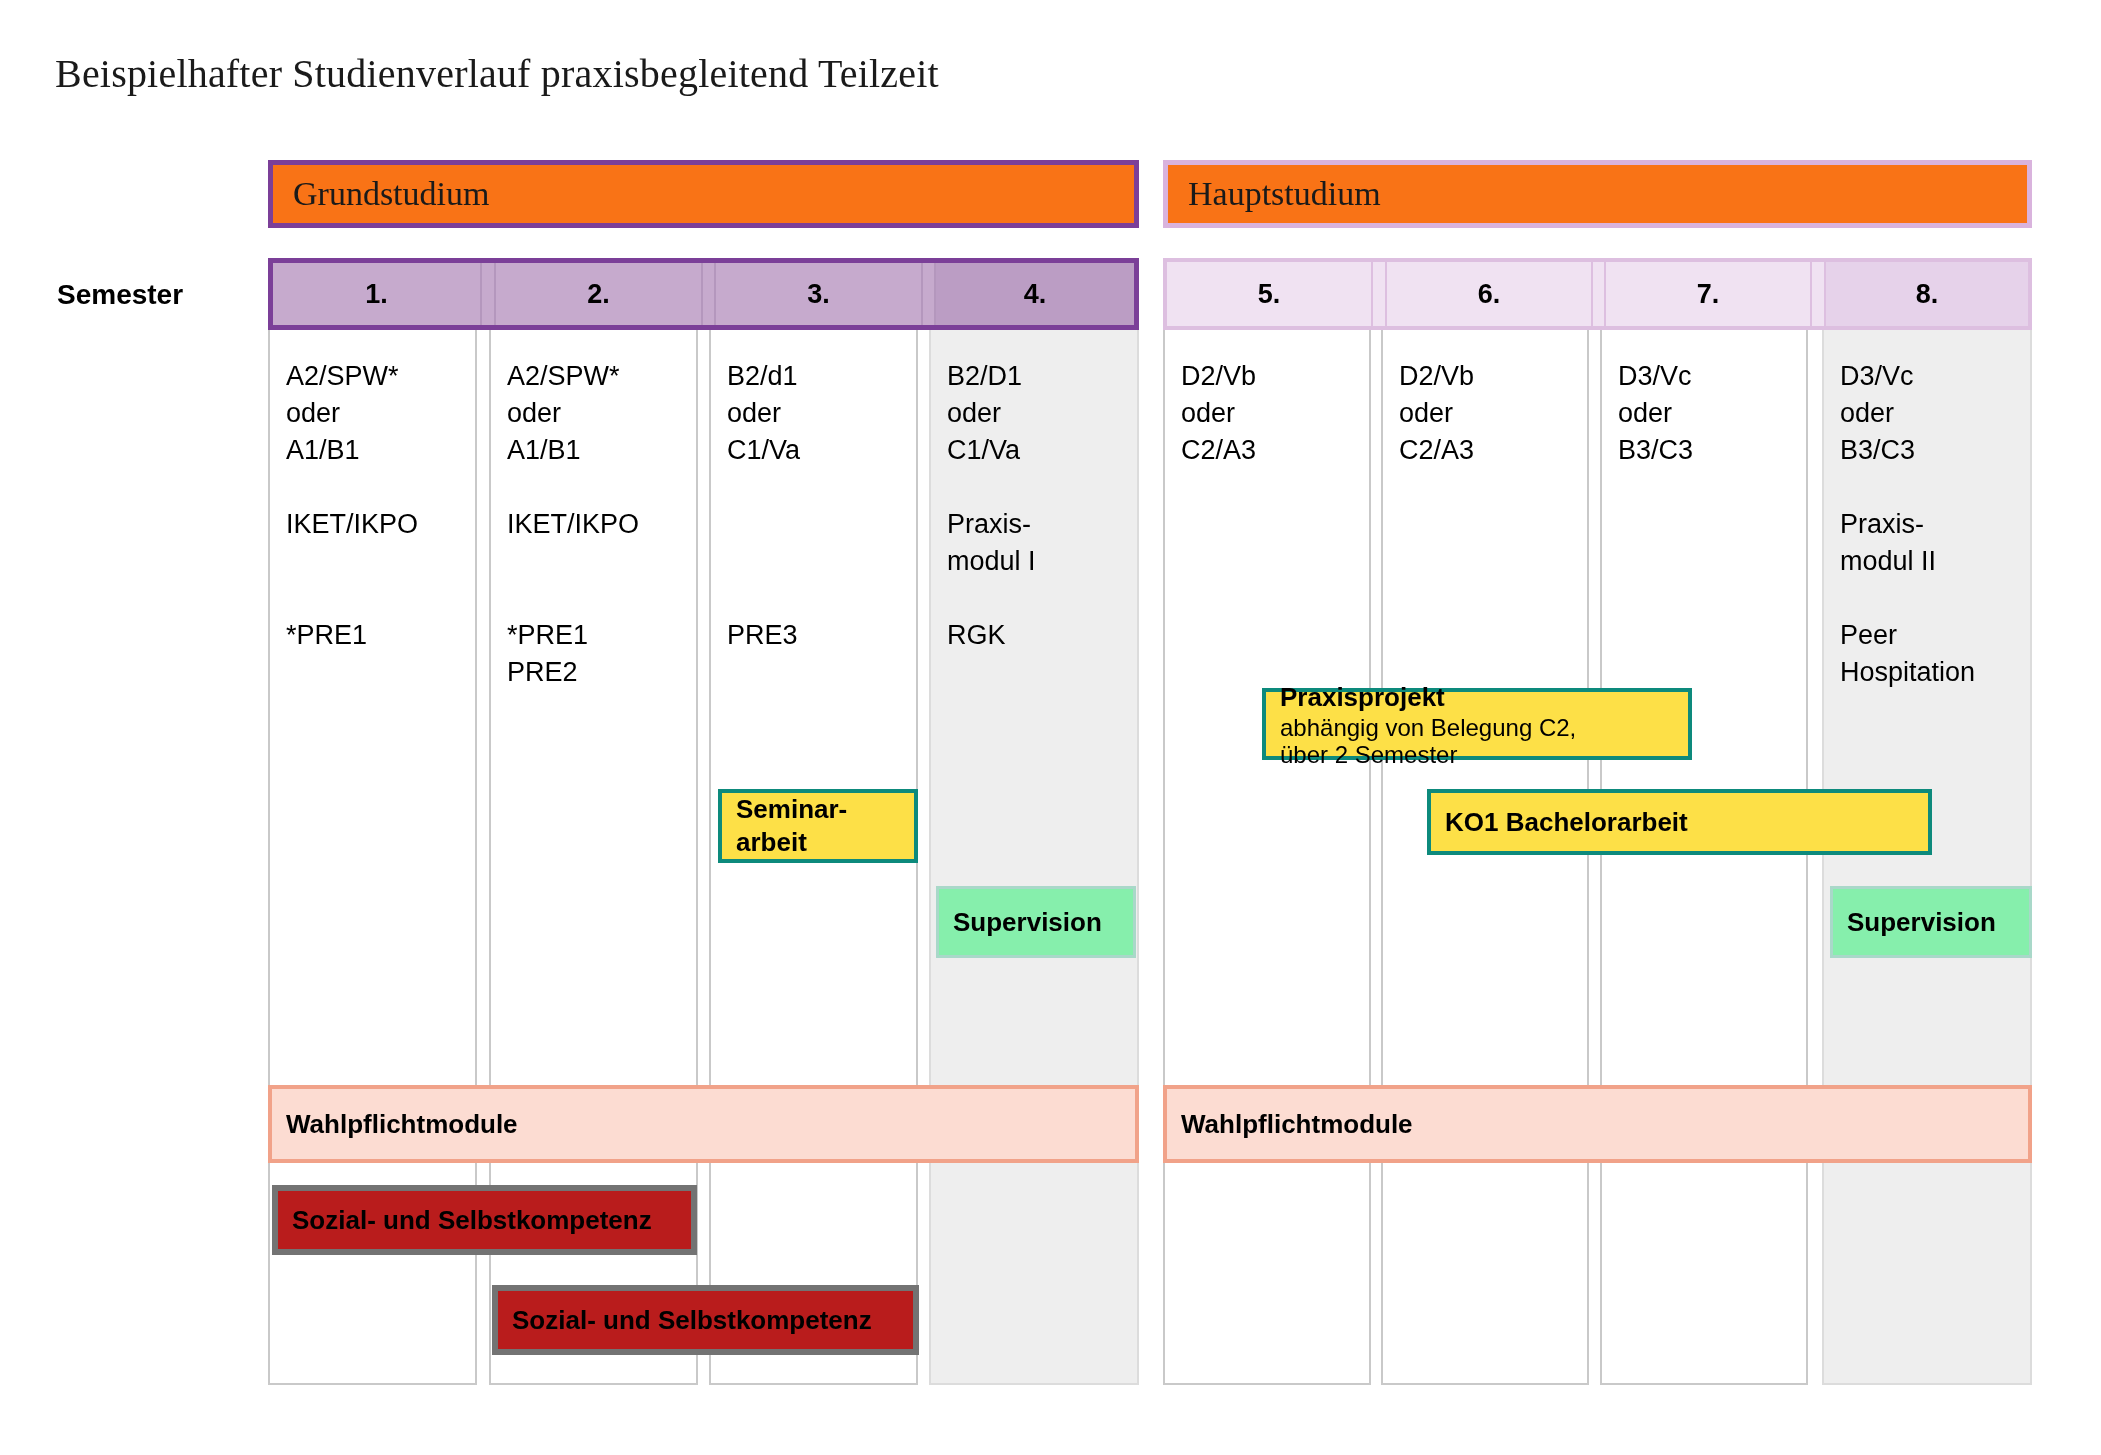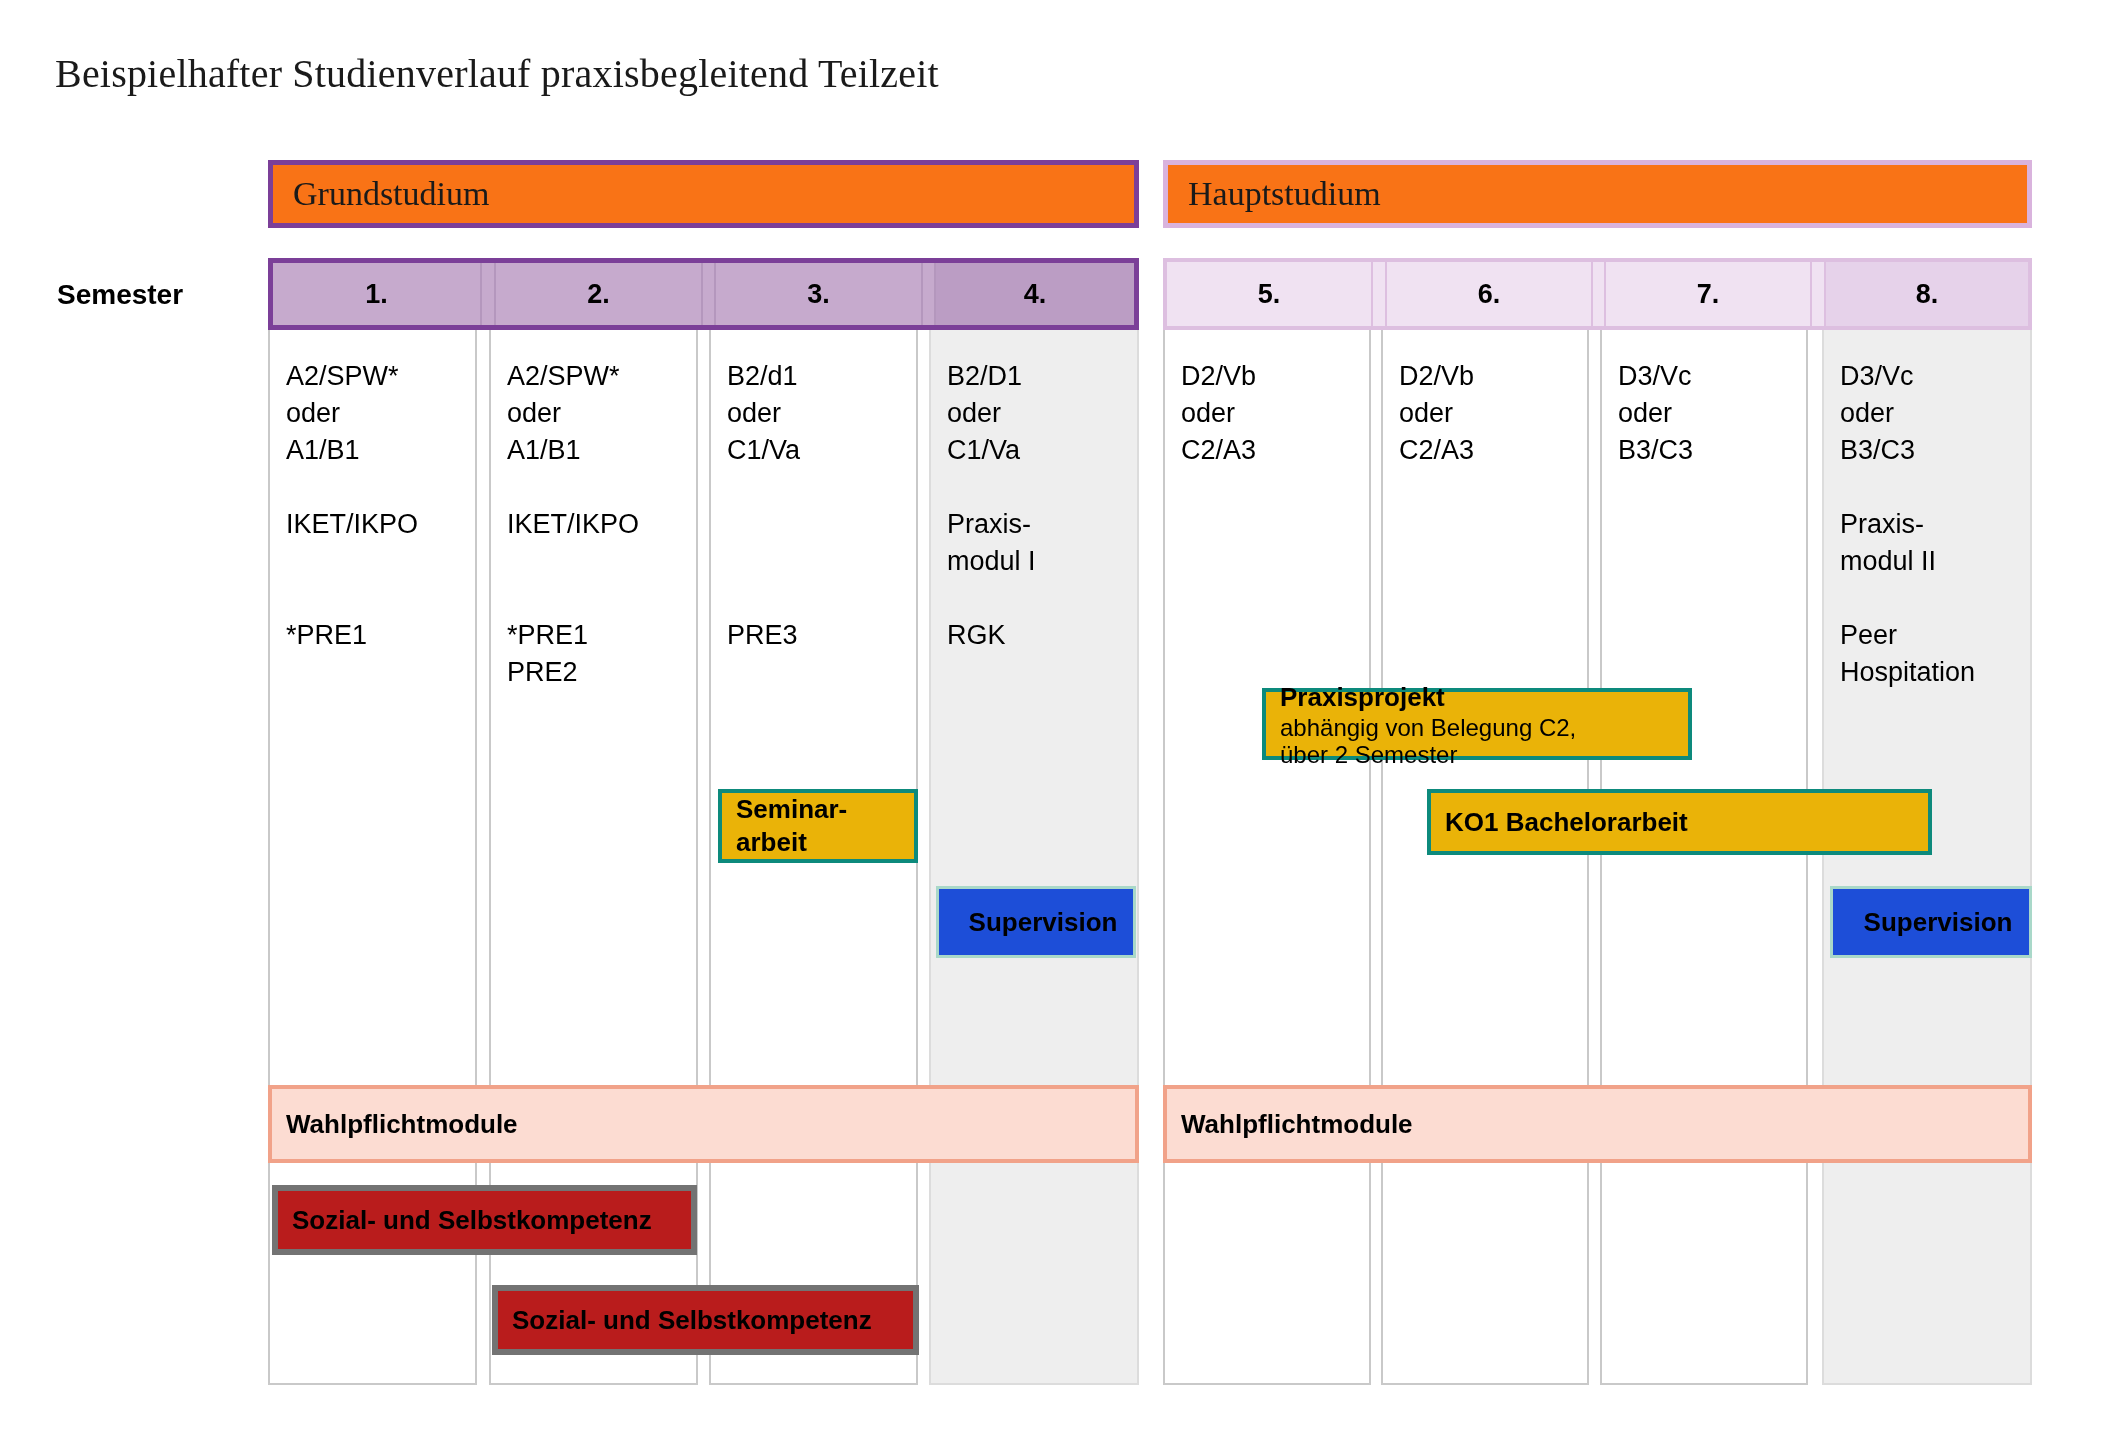--- a/index.html
+++ b/index.html
@@ -75,22 +75,22 @@
     display:flex;flex-direction:column;justify-content:center;
   }
   .pill .pill-title{
     font-size:26px;font-weight:700;color:#000;
     padding-left:14px;line-height:33px;white-space:pre-line;
   }
   .pill .pill-sub{
     font-size:24px;font-weight:400;color:#000;
     padding-left:14px;line-height:27px;white-space:pre-line;
   }
-  .pill.teal{background:#eab308;border:4px solid #0d8a7c;}
-  .pill.teal-light{background:#1d4ed8;border:3px solid #a9d8c9;align-items:center;}
+  .pill.teal{background:#fde047;border:4px solid #0d8a7c;}
+  .pill.teal-light{background:#86efac;border:3px solid #a9d8c9;}
   .pill.salmon{background:#fcdcd2;border:4px solid #f1a289;}
   .pill.blue{background:#b91c1c;border:6px solid #737373;}
 </style>
 </head>
 <body>
 
 <div id="stage">
 
   <div class="page-title">Beispielhafter Studienverlauf praxisbegleitend Teilzeit</div>
 

